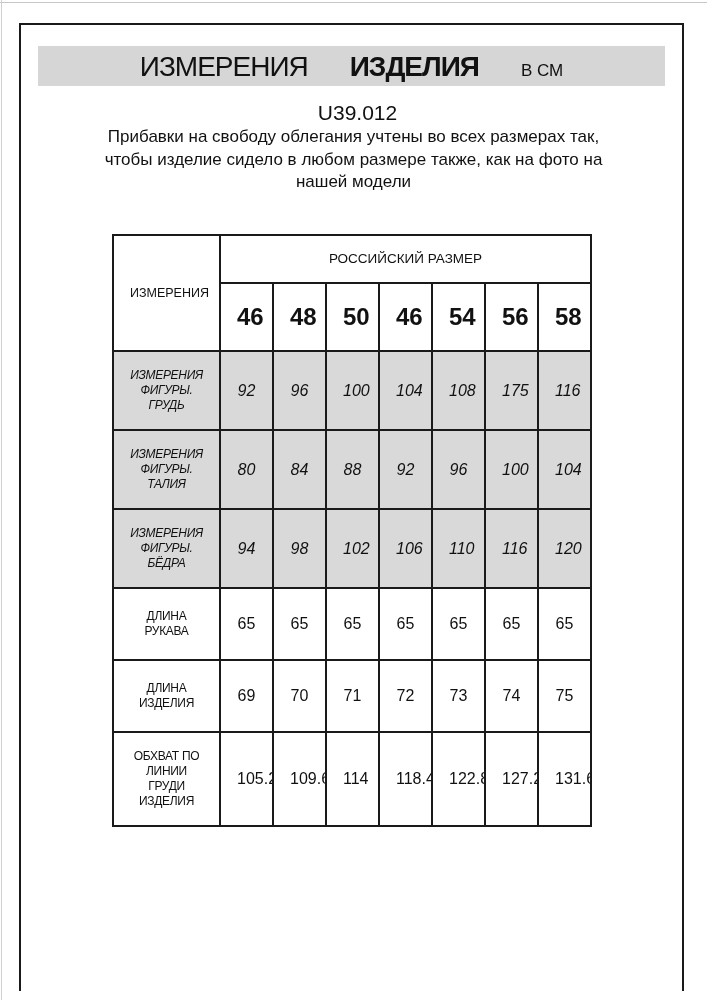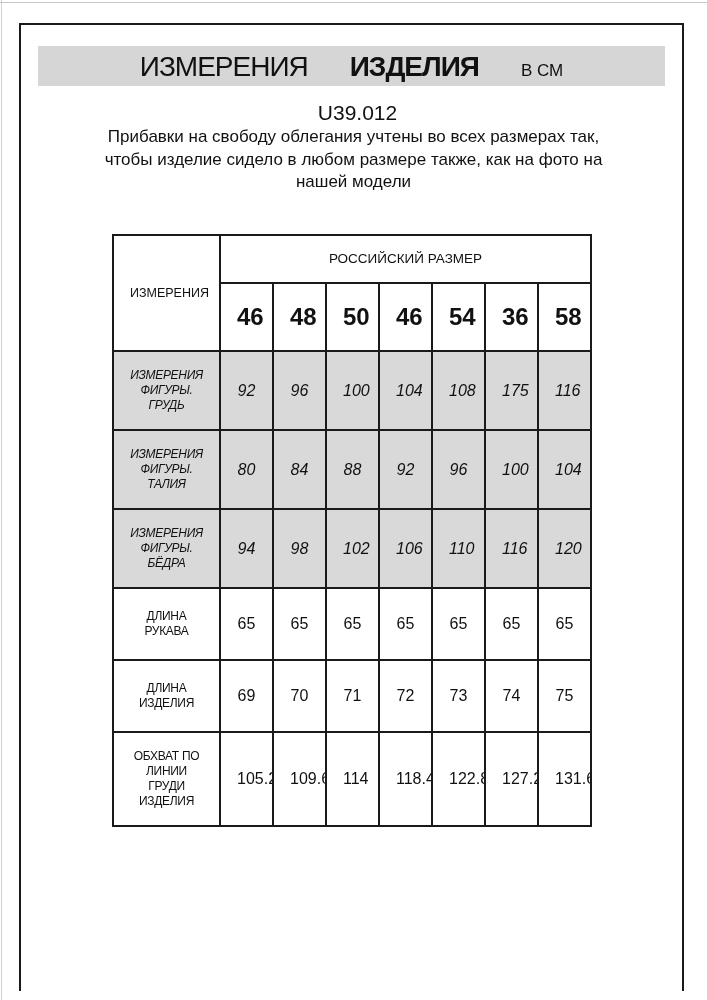--- a/index.html
+++ b/index.html
@@ -98,21 +98,21 @@
     <tr class="group-row">
       <td rowspan="2" class="corner-cell">ИЗМЕРЕНИЯ</td>
       <td colspan="7" class="group-cell">РОССИЙСКИЙ РАЗМЕР</td>
     </tr>
     <tr class="sizes-row" id="sizes-row">
         <td class="size-cell">46</td>
         <td class="size-cell">48</td>
         <td class="size-cell">50</td>
         <td class="size-cell">46</td>
         <td class="size-cell">54</td>
-        <td class="size-cell">36</td>
+        <td class="size-cell">56</td>
         <td class="size-cell">58</td>
       </tr>
   </thead>
   <tbody id="table-body">
       <tr class="shaded fig">
         <td class="lbl">ИЗМЕРЕНИЯ
 ФИГУРЫ. ГРУДЬ</td>
         <td class="val">92</td>
         <td class="val">96</td>
         <td class="val">100</td>

